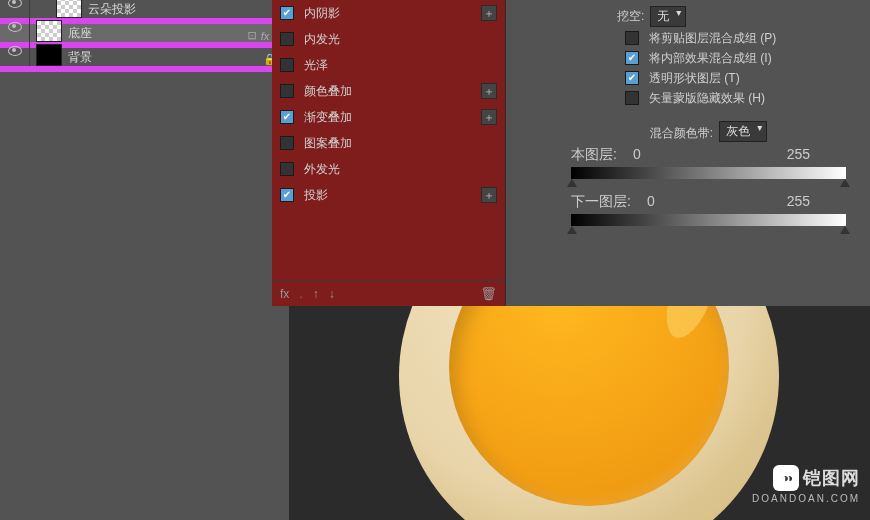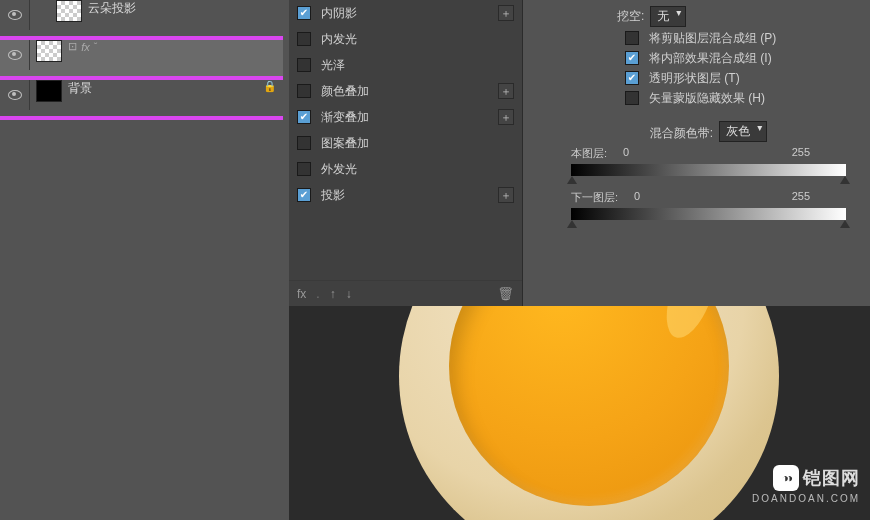--- a/index.html
+++ b/index.html
@@ -1,51 +1,51 @@
 <!DOCTYPE html>
 <html><head>
 <meta charset="utf-8">
 <style>
   * { box-sizing: border-box; margin: 0; padding: 0; font-family: "Microsoft YaHei", sans-serif; }
   body { width: 870px; height: 520px; background: #535353; color: #d0d0d0; font-size: 12px; overflow: hidden; position: relative; }
   
   .layers-panel { position: absolute; left: 0; top: 0; width: 283px; height: 520px; background: #535353; }
-  .layer-row { display: flex; align-items: flex-start; height: 40px; border-bottom: 4px solid #d946ef; }
+  .layer-row { display: flex; align-items: flex-end; height: 24px; border-bottom: 6px solid #d946ef; }
   .layer-row.selected { background: #6a6a6a; }
   .vis-col { width: 30px; height: 30px; display: flex; align-items: center; justify-content: center; border-right: 1px solid #3a3a3a; }
   .eye-icon { width: 14px; height: 10px; border: 1.5px solid #c0c0c0; border-radius: 60% 60% 60% 60%; position: relative; }
   .eye-icon::after { content: ""; position: absolute; width: 4px; height: 4px; background: #c0c0c0; border-radius: 50%; top: 1px; left: 3px; }
   .thumb { width: 26px; height: 22px; margin: 0 6px; background: #888; border: 1px solid #222; }
   .thumb.checker { background-image: linear-gradient(45deg,#ccc 25%,transparent 25%,transparent 75%,#ccc 75%),linear-gradient(45deg,#ccc 25%,#fff 25%,#fff 75%,#ccc 75%); background-size: 8px 8px; background-position: 0 0,4px 4px; }
   .thumb.black { background: #000; }
   .layer-name { flex: 1; color: #d8d8d8; }
   .layer-right { display: flex; align-items: center; gap: 4px; margin-right: 6px; color: #aaa; font-size: 11px; }
   .layer-row.indent .thumb { margin-left: 26px; }
   
-  .effects-panel { position: absolute; left: 289px; top: 0; width: 234px; height: 306px; background: #404040; border-right: 1px solid #2b2b2b; }
+  .effects-panel { position: absolute; left: 272px; top: 0; width: 234px; height: 306px; background: #7f1d1d; border-right: 1px solid #2b2b2b; }
   .effect-row { display: flex; align-items: center; height: 26px; padding: 0 8px; }
   .checkbox { width: 14px; height: 14px; background: #333; border: 1px solid #1a1a1a; margin-right: 10px; display: flex; align-items: center; justify-content: center; }
   .checkbox.checked { background: #5a9fd4; }
   .checkbox.checked::after { content: "✔"; color: #fff; font-size: 10px; line-height: 1; }
   .effect-label { flex: 1; }
   .plus-btn { width: 16px; height: 16px; background: #444; border: 1px solid #2a2a2a; display: flex; align-items: center; justify-content: center; color: #bbb; font-size: 11px; }
   .effects-footer { position: absolute; bottom: 0; left: 0; right: 0; height: 26px; display: flex; align-items: center; padding: 0 8px; color: #999; gap: 10px; border-top: 1px solid #3a3a3a; }
   .effects-footer .spacer { flex: 1; }
   
   .blend-panel { position: absolute; left: 547px; top: 0; width: 323px; height: 306px; background: #535353; }
   .row { display: flex; align-items: center; height: 24px; padding: 0 8px; }
   .label-r { text-align: left; margin-right: 6px; }
   .select { background: #3a3a3a; border: 1px solid #222; padding: 1px 16px 1px 6px; position: relative; font-size: 12px; color: #ddd; }
   .select::after { content: "▾"; position: absolute; right: 4px; top: 0; font-size: 10px; }
   .blend-checks { padding-left: 70px; }
   .blend-checks .row { height: 20px; }
   
   .blend-if { margin-top: 10px; }
   .slider-set { padding: 4px 24px 10px 24px; }
-  .slider-header { display: flex; justify-content: space-between; font-size: 11px; color: #ccc; margin-bottom: 3px; }
+  .slider-header { display: flex; justify-content: space-between; font-size: 14px; color: #ccc; margin-bottom: 3px; }
   .slider-header .center { flex: 1; text-align: left; padding-left: 16px; }
   .gradient-track { height: 12px; background: linear-gradient(to right, #000, #fff); position: relative; margin-top: 2px; }
   .slider-handle { position: absolute; bottom: -8px; width: 0; height: 0; border-left: 5px solid transparent; border-right: 5px solid transparent; border-bottom: 8px solid #333; }
   
   .canvas { position: absolute; left: 289px; top: 306px; width: 581px; height: 214px; background: #2b2b2b; overflow: hidden; }
   .plate { position: absolute; left: 110px; top: -120px; width: 380px; height: 380px; border-radius: 50%; background: radial-gradient(circle at 40% 30%, #f3e4c6 0%, #e8d4a8 55%, #dcc590 70%, #d2b878 100%); }
   .plate-inner { position: absolute; left: 50px; top: 40px; width: 280px; height: 280px; border-radius: 50%; background: radial-gradient(circle at 40% 25%, #ffb81f 0%, #f5a316 55%, #e8920d 100%); box-shadow: inset 6px 10px 20px rgba(0,0,0,0.18), inset -4px -6px 10px rgba(255,255,255,0.1); }
   .plate-inner::before { content:""; position:absolute; right:18px; top:24px; width:40px; height:90px; border-radius:50%; background: rgba(255,220,120,0.5); transform: rotate(20deg); }
   
   .watermark { position: absolute; right: 10px; bottom: 16px; text-align: right; color: #ddd; font-size: 18px; font-weight: bold; letter-spacing: 1px; }
@@ -66,20 +66,21 @@
         </div>
         <div class="thumb checker"></div>
         <span class="layer-name">云朵投影</span>
         <div class="layer-right"></div>
       </div>
       <div class="layer-row selected">
         <div class="vis-col">
           <div class="eye-icon"></div>
         </div>
         <div class="thumb checker"></div>
+        <span class="layer-name">底座</span>
         <div class="layer-right">
           <span>⊡</span>
           <span><i>fx</i></span>
           <span>ˇ</span>
         </div>
       </div>
       <div class="layer-row">
         <div class="vis-col">
           <div class="eye-icon"></div>
         </div>

